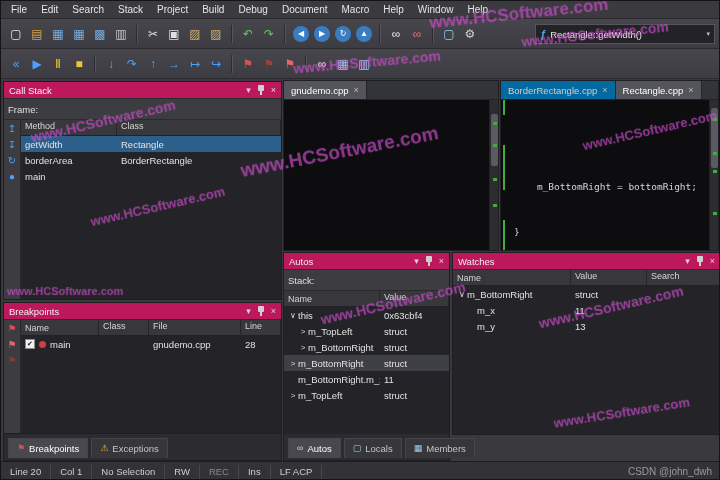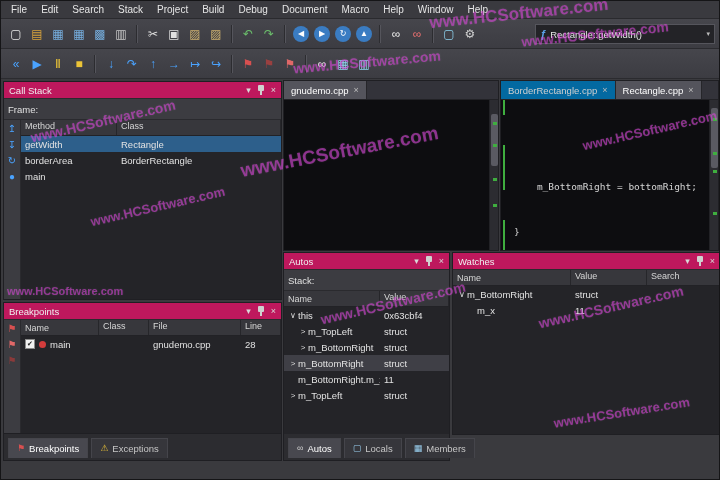--- a/index.html
+++ b/index.html
@@ -420,25 +420,42 @@
           <span class="cell c-wval">struct</span>
           <span class="cell c-wframe"></span>
         </div>
         <div class="trow">
           <span class="cell c-wname" style="padding-left:24px;">
               <span>m_x</span>
             </span>
           <span class="cell c-wval">11</span>
           <span class="cell c-wframe"></span>
         </div>
-      </div>
-    </div>
-  </div>
-
-
+        <div class="trow">
+          <span class="cell c-wname" style="padding-left:24px;">
+              <span>m_y</span>
+            </span>
+          <span class="cell c-wval">13</span>
+          <span class="cell c-wframe"></span>
+        </div>
+      </div>
+    </div>
+  </div>
+
+
+  <div id="statusbar">
+    <span class="sseg">Line 20</span>
+    <span class="sseg">Col 1</span>
+    <span class="sseg">No Selection</span>
+    <span class="sseg">RW</span>
+    <span class="sseg dim">REC</span>
+    <span class="sseg">Ins</span>
+    <span class="sseg">LF ACP</span>
+    <span class="scredit">CSDN @john_dwh</span>
+  </div>
 
   <span class="wm" style="left:428px;top:3px;font-size:17px;transform:rotate(-6deg);">www.HCSoftware.com</span>
   <span class="wm" style="left:520px;top:25px;font-size:14px;transform:rotate(-6deg);">www.HCSoftware.com</span>
   <span class="wm" style="left:292px;top:53px;font-size:14px;transform:rotate(-5deg);">www.HCSoftware.com</span>
   <span class="wm" style="left:28px;top:112px;font-size:14px;transform:rotate(-13deg);">www.HCSoftware.com</span>
   <span class="wm" style="left:238px;top:140px;font-size:19px;transform:rotate(-11deg);">www.HCSoftware.com</span>
   <span class="wm" style="left:580px;top:122px;font-size:13px;transform:rotate(-13deg);">www.HCSoftware.com</span>
   <span class="wm" style="left:88px;top:198px;font-size:13px;transform:rotate(-13deg);">www.HCSoftware.com</span>
   <span class="wm" style="left:6px;top:284px;font-size:11px;">www.HCSoftware.com</span>
   <span class="wm" style="left:318px;top:294px;font-size:14px;transform:rotate(-13deg);">www.HCSoftware.com</span>

